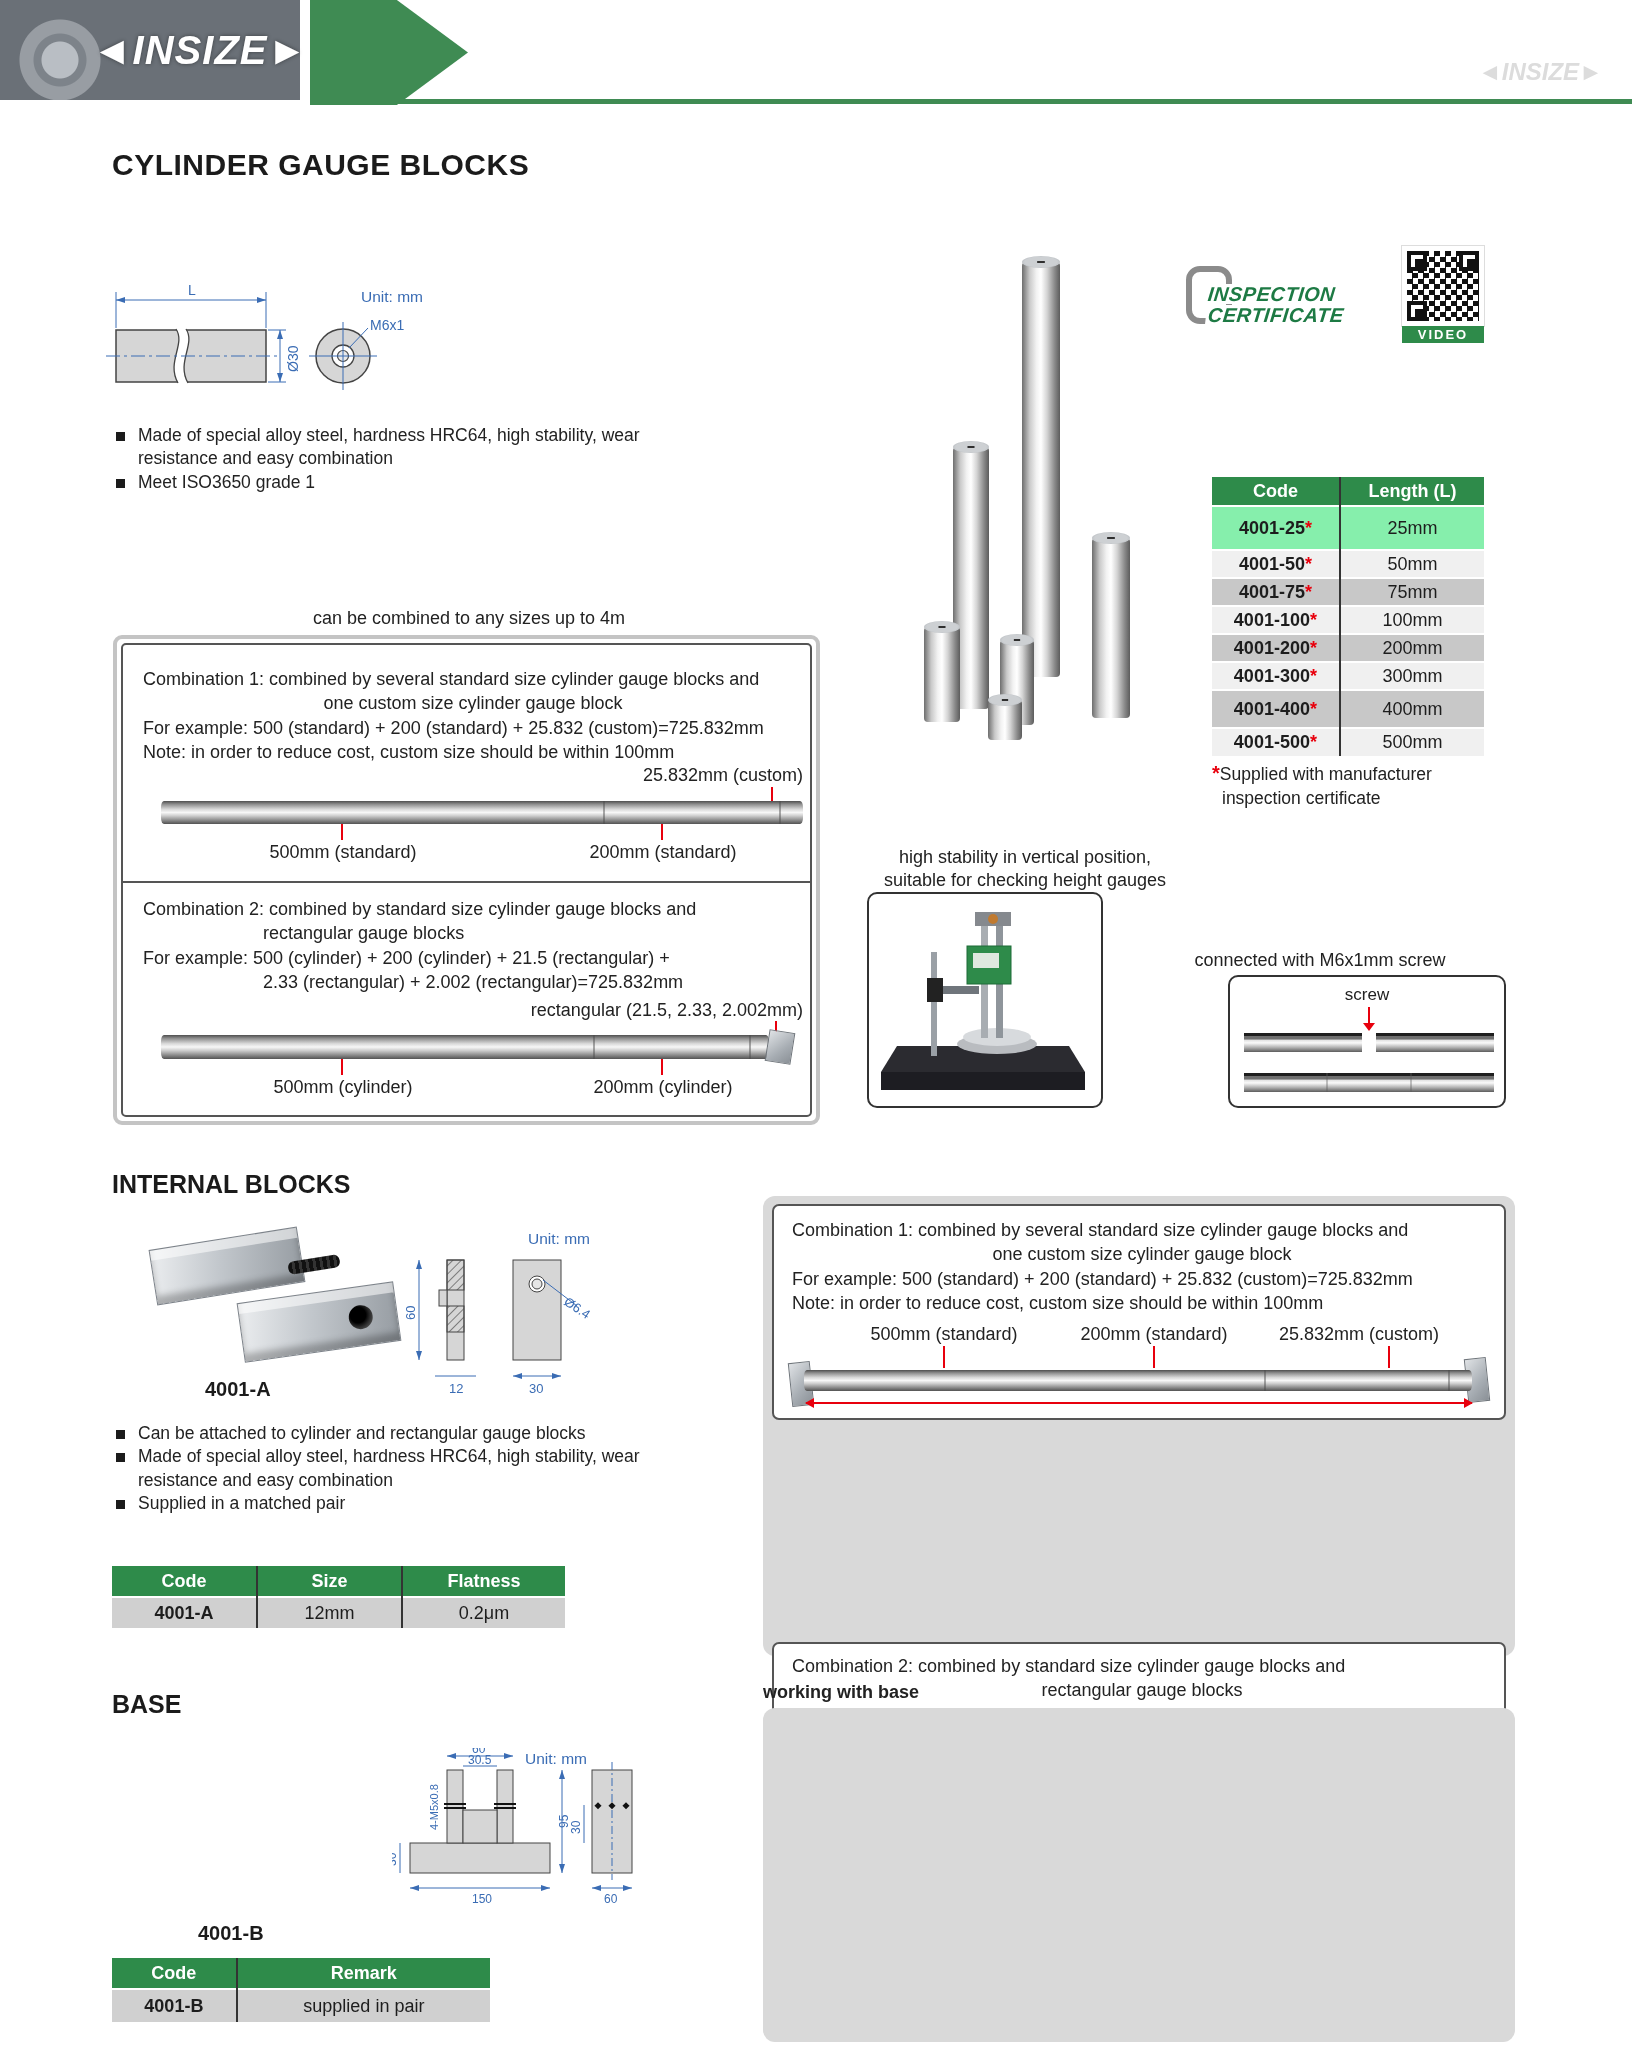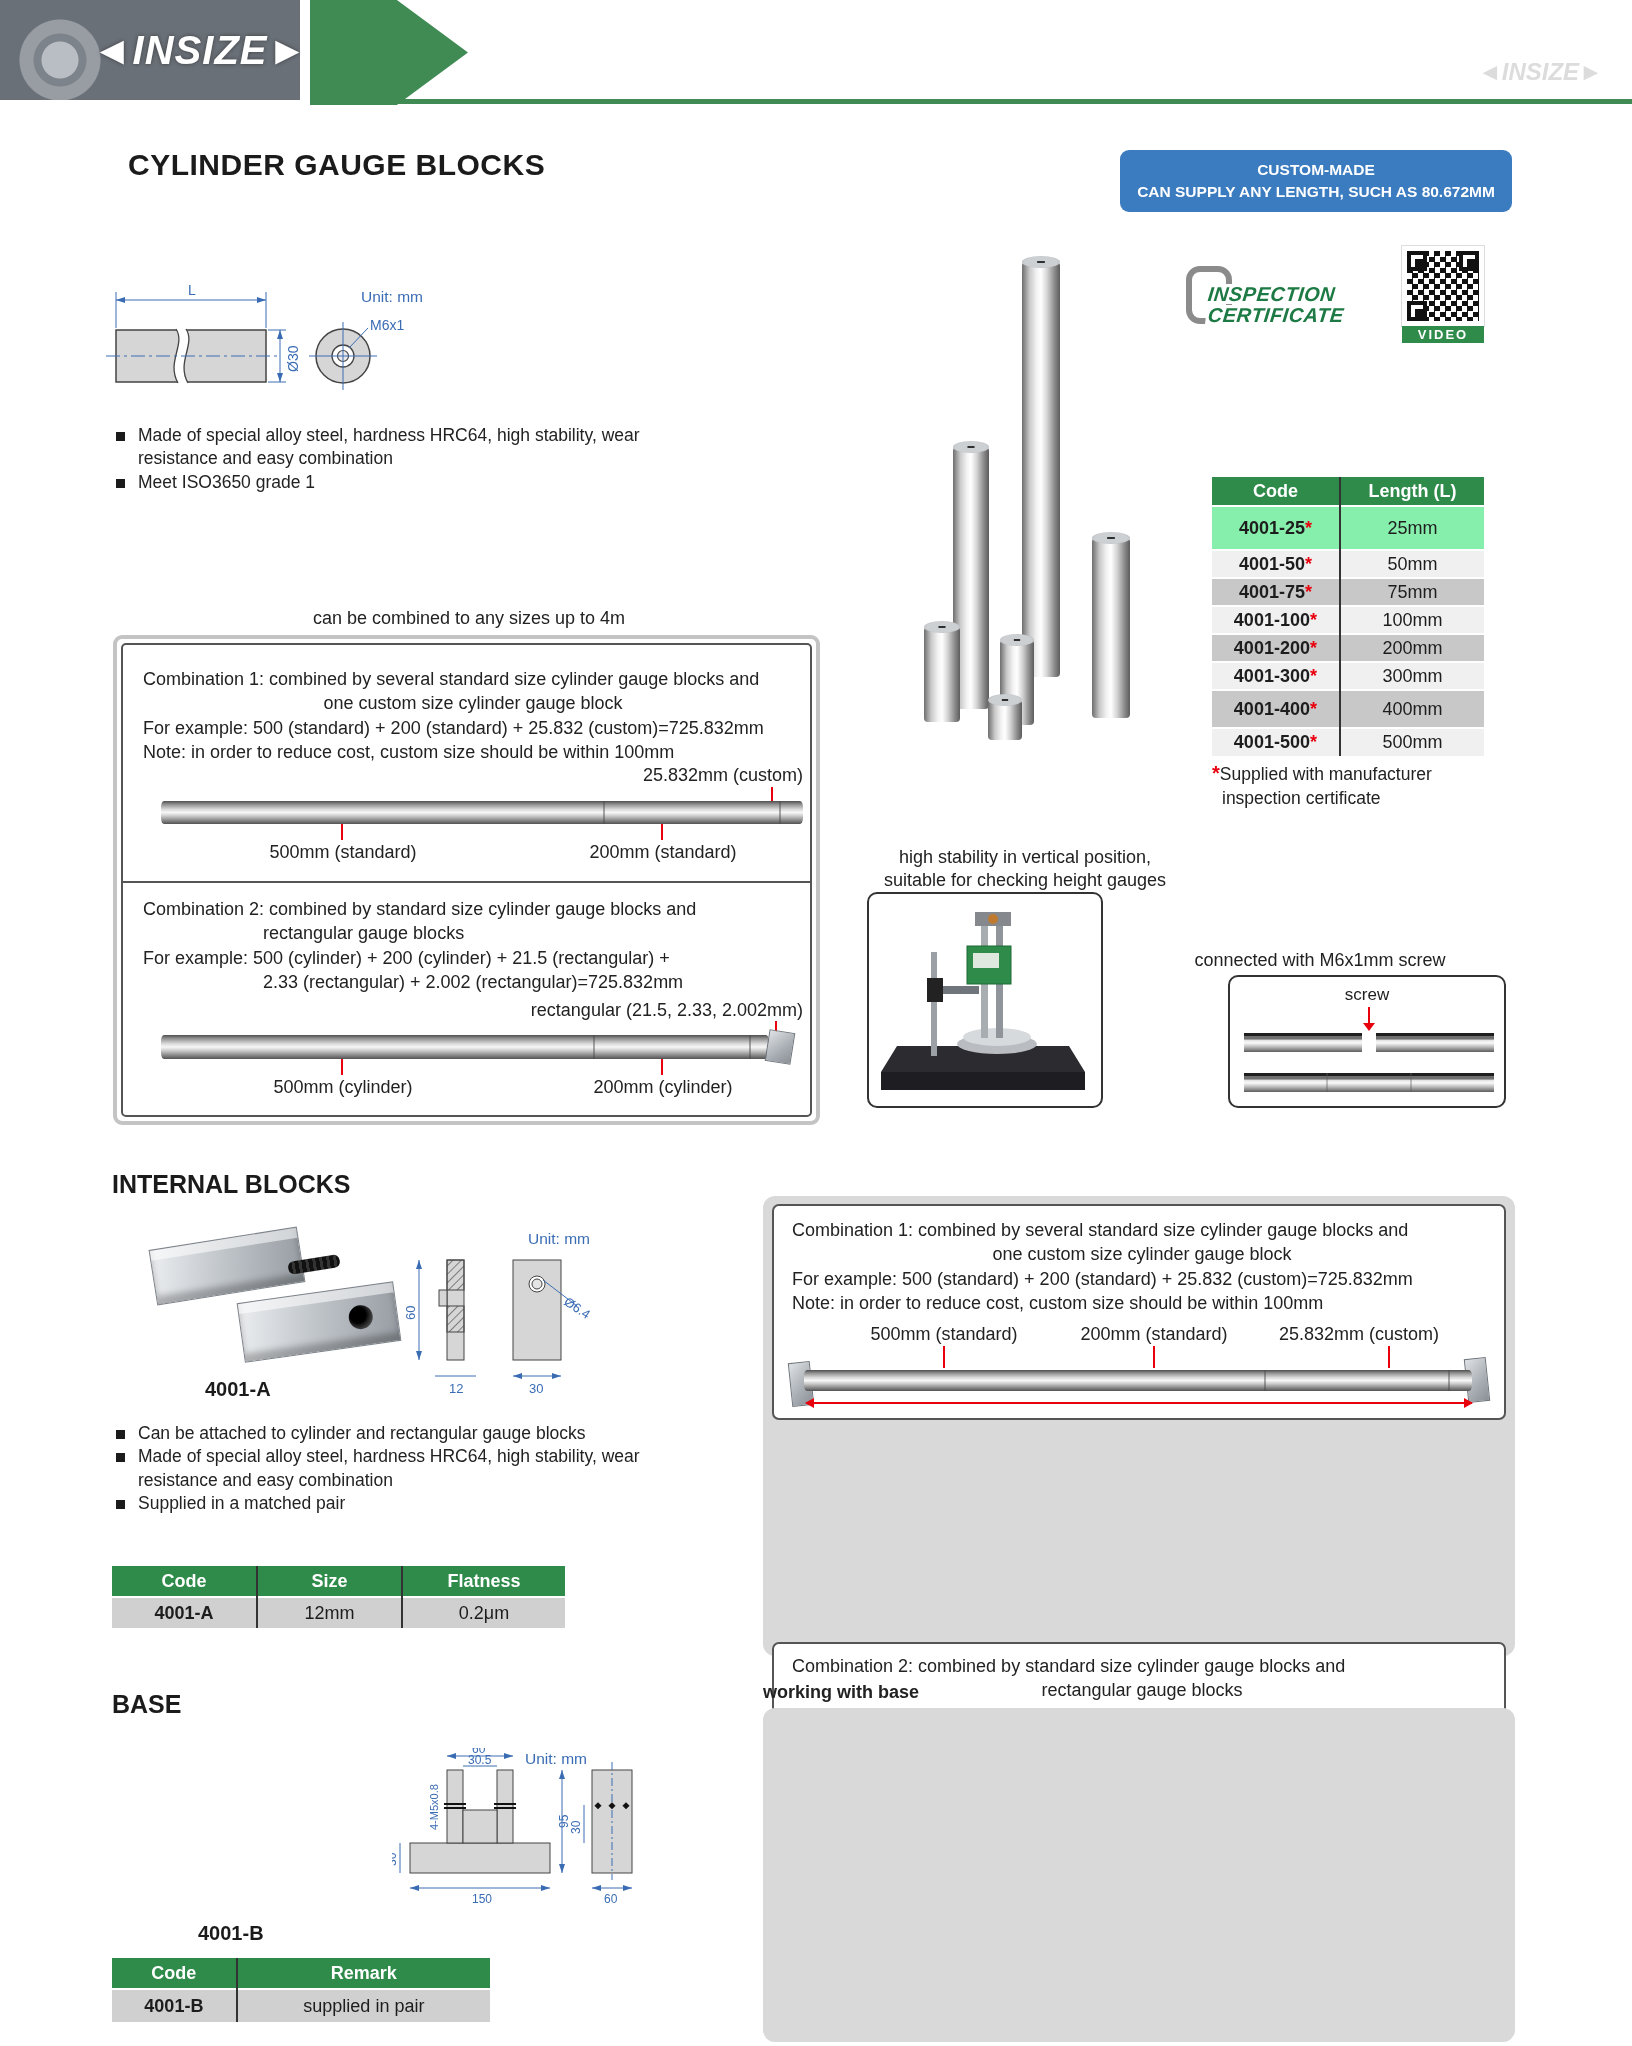--- a/index.html
+++ b/index.html
@@ -94,25 +94,21 @@
 
 <div id="page">
 
   <div class="abs" id="hdr-photo"></div>
   <div class="abs" id="hdr-chev-in"></div>
   <div class="abs" id="hdr-chev"></div>
   <div class="abs" id="hdr-line"></div>
   <div class="abs" id="logo">◄INSIZE►</div>
   <div class="abs" id="watermark">◄INSIZE►</div>
 
-  <div class="abs h1" style="left:112px; top:148px;margin-left:16px;">CYLINDER GAUGE BLOCKS</div>
-  <div class="abs" id="badge">
-    <div>CUSTOM-MADE</div>
-    <div>CAN SUPPLY ANY LENGTH, SUCH AS 80.672MM</div>
-  </div>
+  <div class="abs h1" style="left:112px; top:148px;">CYLINDER GAUGE BLOCKS</div>
 
   <div class="abs cap blue" style="left:361px; top:288px; font-size:15.5px;">Unit: mm</div>
   <svg class="abs" style="left:106px; top:282px;" width="345" height="118" viewBox="0 0 345 118">
     <line x1="10" y1="10" x2="10" y2="46" stroke="#3a6cb4" stroke-width="1"></line>
     <line x1="160" y1="10" x2="160" y2="46" stroke="#3a6cb4" stroke-width="1"></line>
     <line x1="10" y1="18" x2="160" y2="18" stroke="#3a6cb4" stroke-width="1"></line>
     <path d="M10,18 l9,-3 v6 z M160,18 l-9,-3 v6 z" fill="#3a6cb4"></path>
     <text x="82" y="13" fill="#3a6cb4" font-size="14">L</text>
     <rect x="10" y="48" width="150" height="52" fill="#d6d6d6" stroke="#444" stroke-width="1.5"></rect>
     <path d="M70,47 C80,62 60,80 72,101 L82,101 C70,80 90,62 80,47 Z" fill="#fff"></path>

